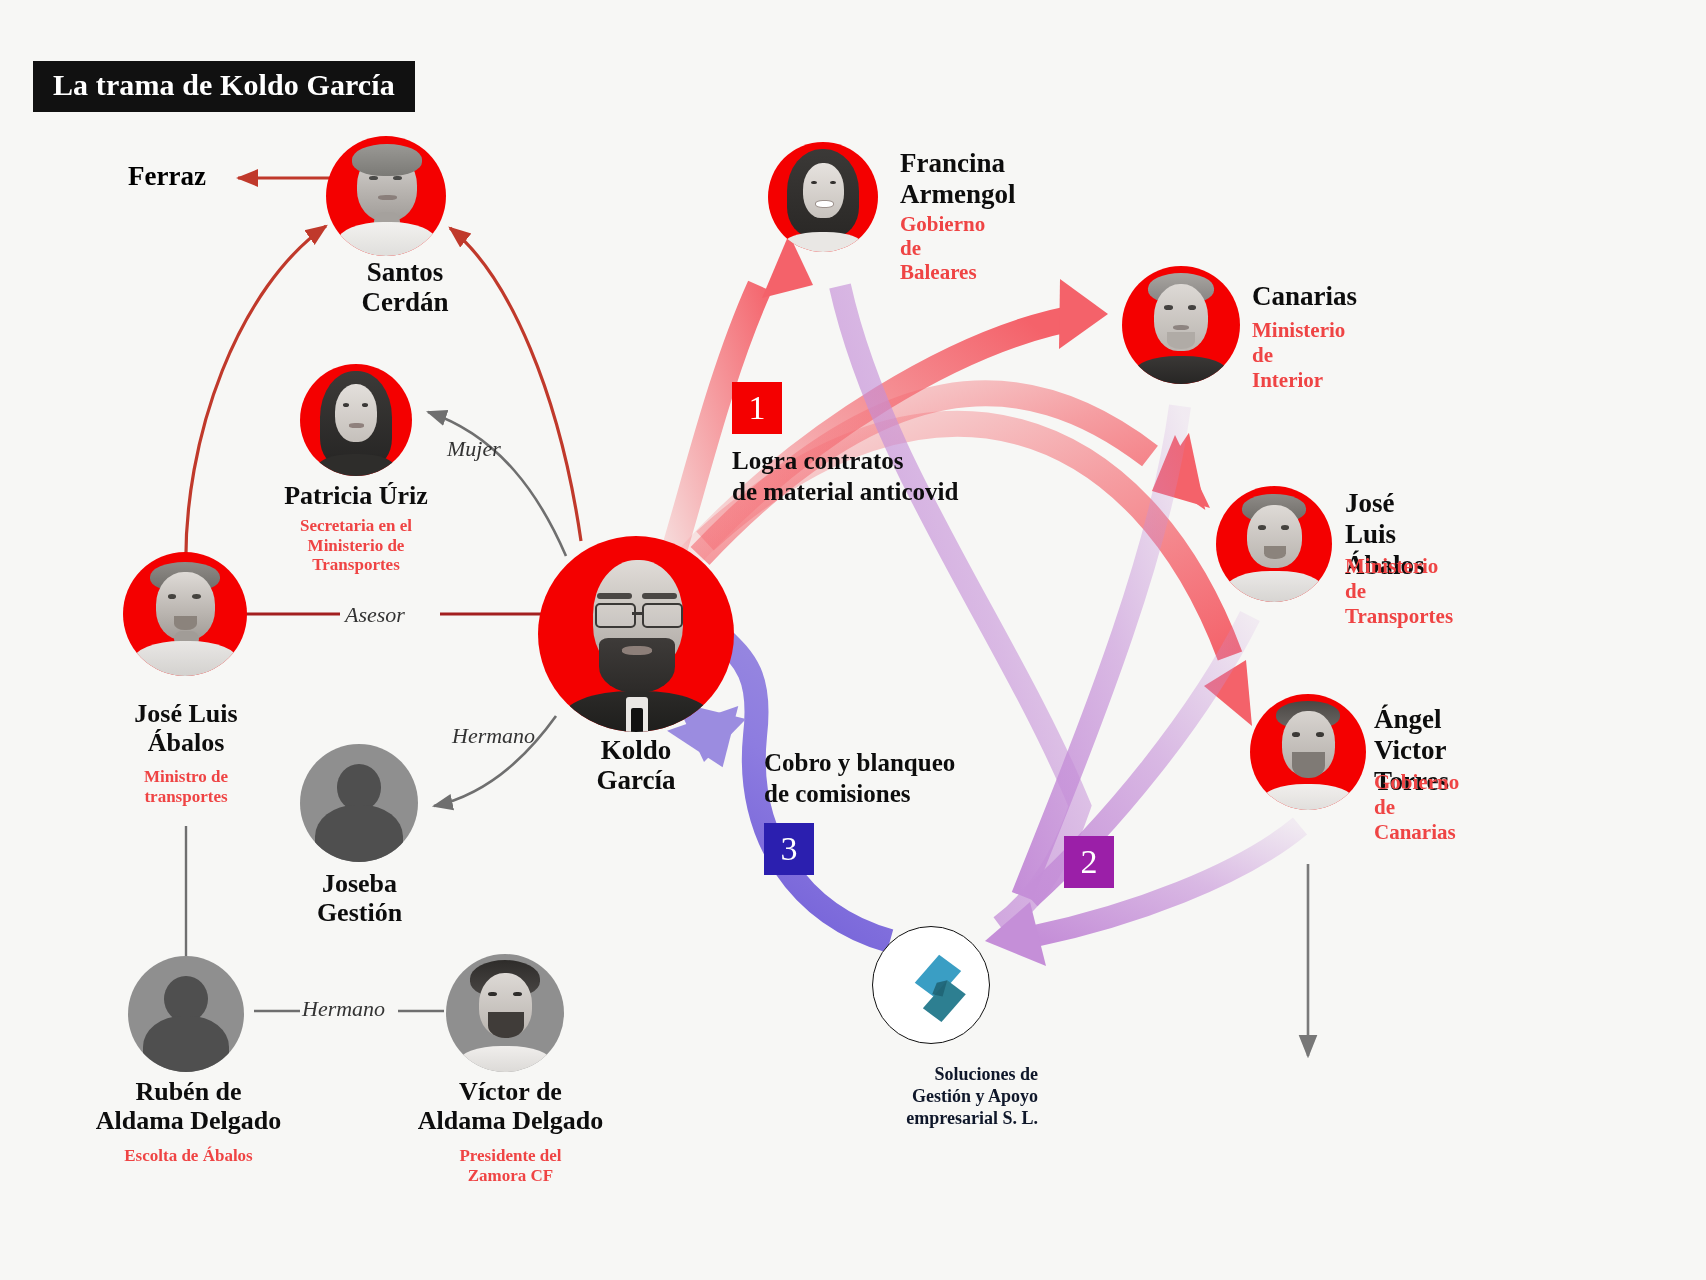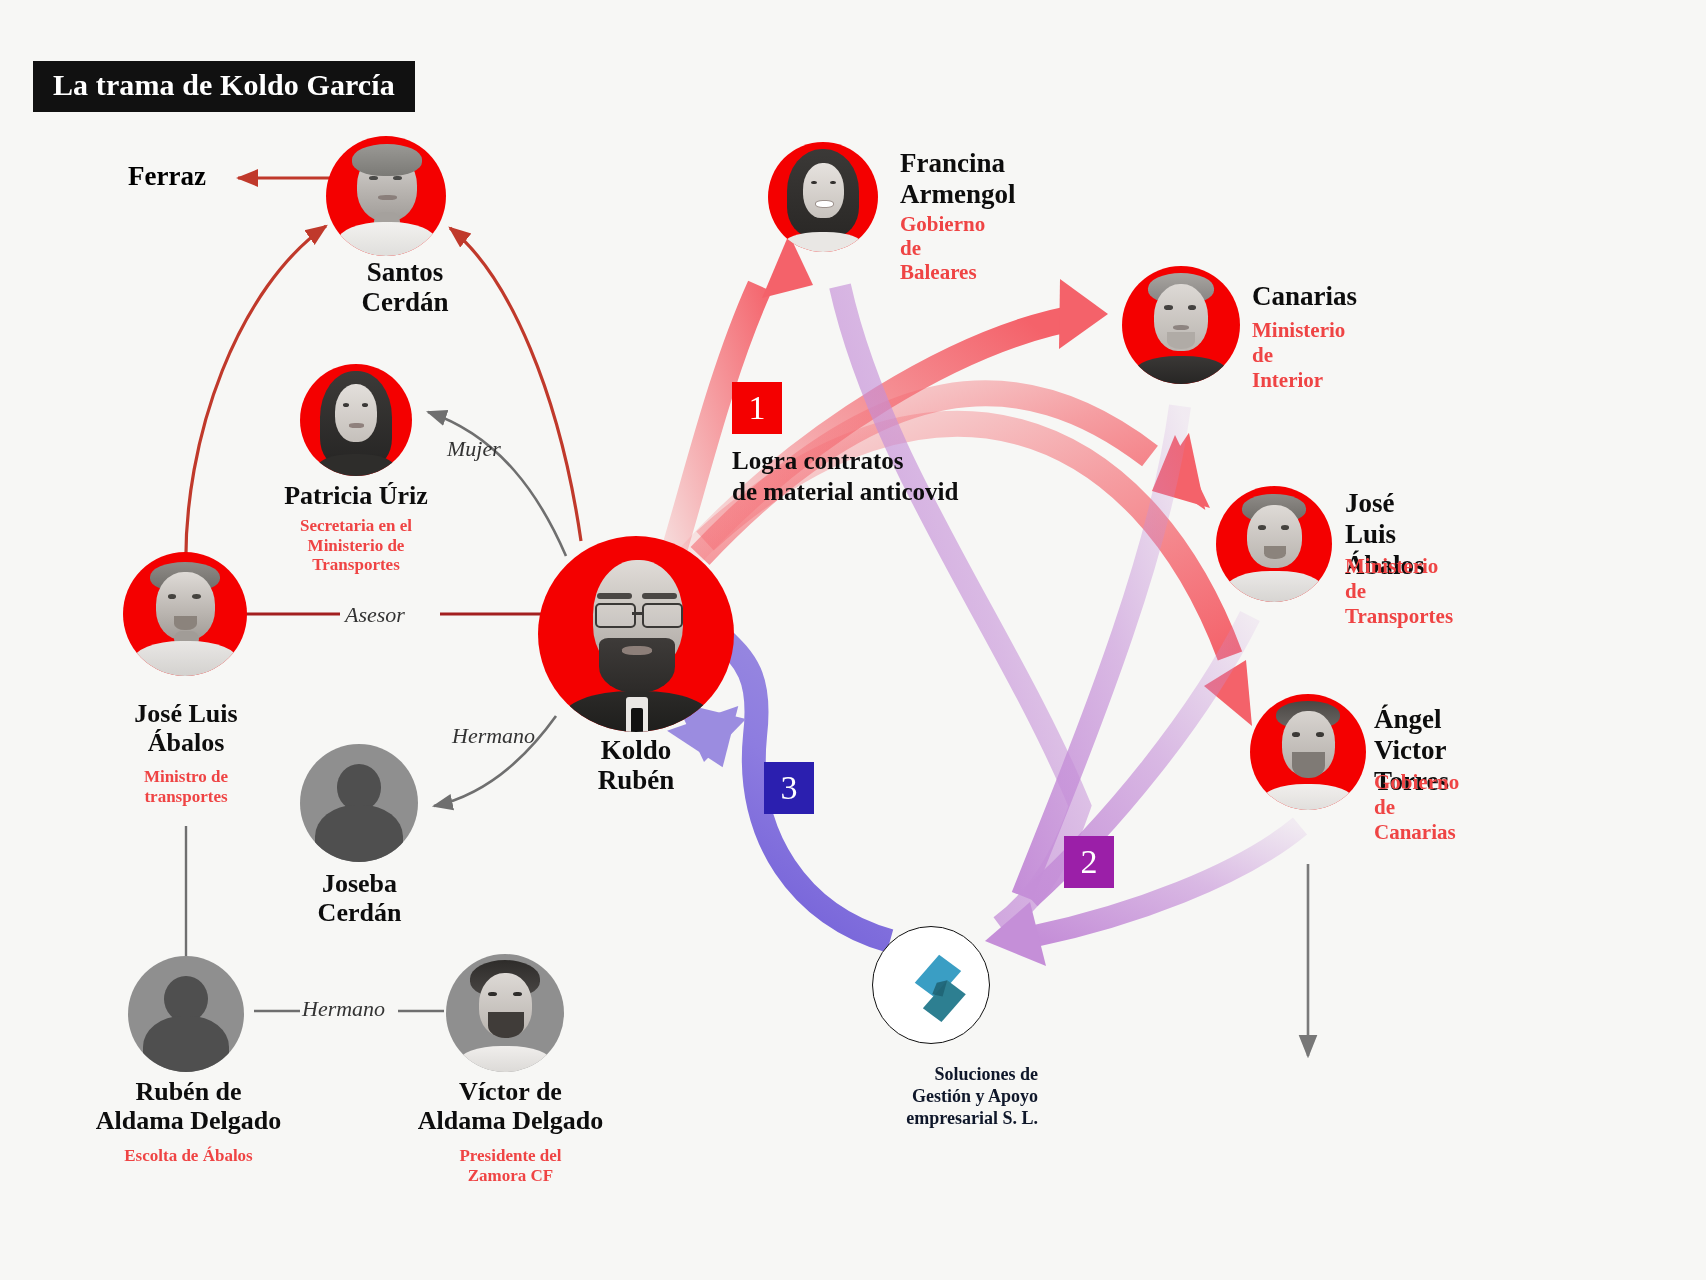--- a/index.html
+++ b/index.html
@@ -284,21 +284,21 @@
   </div>
 
   <div class="edge-label" style="left:345px;top:566px;font-size:22px;">Asesor</div>
 
   <div class="node">
     <div class="avatar gray silhouette" style="left:300px;top:708px;width:118px;height:118px;position:absolute;">
       <div class="sil-head" style="left:31%;top:17%;width:38%;height:40%;"></div>
       <div class="sil-body" style="left:13%;top:52%;width:74%;height:58%;"></div>
     </div>
     <div class="nm" style="left:292px;top:834px;width:135px;text-align:center;font-size:26px;white-space:pre-line;">Joseba
-Cerdán</div>
+Gestión</div>
   </div>
 
   <div class="edge-label" style="left:452px;top:687px;font-size:22px;">Hermano</div>
 
   <div class="node">
     <div class="avatar gray silhouette" style="left:128px;top:920px;width:116px;height:116px;position:absolute;">
       <div class="sil-head" style="left:31%;top:17%;width:38%;height:40%;"></div>
       <div class="sil-body" style="left:13%;top:52%;width:74%;height:58%;"></div>
     </div>
     <div class="nm" style="left:66px;top:1042px;width:245px;text-align:center;font-size:26px;white-space:pre-line;">Rubén de
@@ -338,21 +338,21 @@
 
         <div style="position:absolute;left:31%;top:52%;width:39%;height:28%;border-radius:12% 12% 48% 48%;background:linear-gradient(180deg,#3e3b39 0%,#2c2a28 100%);"></div>
         <div style="position:absolute;left:43%;top:56%;width:15%;height:4.5%;border-radius:40%;background:#8d7f79;"></div>
 
         <div class="shoulders" style="left:12%;top:79%;width:77%;height:30%;background:linear-gradient(180deg,#2b2a28 0%,#191917 100%);"></div>
         <div style="position:absolute;left:45%;top:82%;width:11%;height:22%;background:#e9e7e4;border-radius:3px;"></div>
         <div style="position:absolute;left:47.5%;top:88%;width:6%;height:16%;background:#111;border-radius:2px;"></div>
       </div>
     </div>
     <div class="nm" style="left:540px;top:700px;width:192px;text-align:center;font-size:27px;white-space:pre-line;">Koldo
-Rubén</div>
+García</div>
   </div>
 
   <div class="node">
     <div class="avatar" style="left:768px;top:106px;width:110px;height:110px;position:absolute;">
       <div class="face">
         <div class="hair" style="left:17%;top:6%;width:66%;height:80%;background:linear-gradient(180deg,#3b3937 0%,#2a2826 100%);border-radius:48% 48% 34% 34%;"></div>
         <div class="head" style="left:32%;top:19%;width:37%;height:50%;background:linear-gradient(180deg,#e6e2de 0%,#c7c2bd 100%);"></div>
         <div style="position:absolute;left:39%;top:35%;width:6%;height:3.6%;border-radius:50%;background:#33312f;"></div>
         <div style="position:absolute;left:56%;top:35%;width:6%;height:3.6%;border-radius:50%;background:#33312f;"></div>
         <div style="position:absolute;left:43%;top:53%;width:15%;height:5.5%;border-radius:42%;background:#ffffff;border:1px solid #9c918c;"></div>
@@ -435,16 +435,18 @@
     <div class="badge" style="background:#f40000;">1</div>
     <div class="cap" style="margin-top:12px;">Logra contratos
 de material anticovid</div>
   </div>
 
   <div class="step" style="left:1064px;top:800px;">
     <div class="badge" style="background:#9b1fa8;">2</div>
   </div>
 
   <div class="step" style="left:764px;top:712px;">
+    <div class="cap">Cobro y blanqueo
+de comisiones</div>
     <div class="badge" style="background:#2b1faf;margin-top:14px;">3</div>
   </div>
 
 </div>
 
 </body></html>

